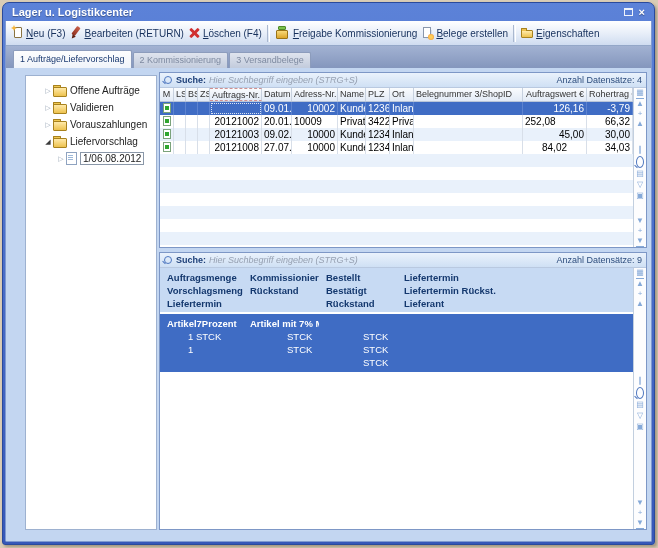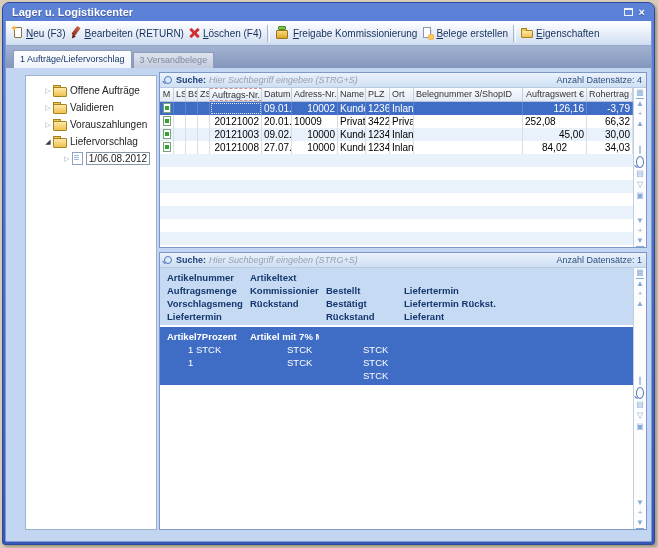--- a/index.html
+++ b/index.html
@@ -150,20 +150,21 @@
           <span class="tb-lab"><u>B</u><span>elege erstellen</span></span>
         </button>
         <span class="tb-sep"></span>
         <button class="tb-btn">
           <span class="ic props"></span>
           <span class="tb-lab"><u>E</u><span>igenschaften</span></span>
         </button>
       </div>
     <div class="band">
         <div class="tab active">1 Aufträge/Liefervorschlag</div>
+        <div class="tab">2 Kommissionierung</div>
         <div class="tab">3 Versandbelege</div>
       </div>
     <div class="content">
 
       <div class="tree-panel">
           <div class="tree-row" style="padding-left: 17px;">
             <span class="tw col">▷</span>
             <span class="fold"></span>
             <span class="tree-lab">Offene Aufträge</span>
           </div>
@@ -175,21 +176,21 @@
           <div class="tree-row" style="padding-left: 17px;">
             <span class="tw col">▷</span>
             <span class="fold"></span>
             <span class="tree-lab">Vorauszahlungen</span>
           </div>
           <div class="tree-row" style="padding-left: 17px;">
             <span class="tw exp">◢</span>
             <span class="fold"></span>
             <span class="tree-lab">Liefervorschlag</span>
           </div>
-          <div class="tree-row" style="padding-left: 30px; justify-content: center;">
+          <div class="tree-row" style="padding-left: 30px;">
             <span class="tw col">▷</span>
             <span class="tdoc"></span>
             <span class="sel-box">1/06.08.2012</span>
           </div>
         </div>
 
       <div class="panel panel-top">
         <div class="searchbar">
           <span class="mag"></span>
           <span class="lbl">Suche:</span>
@@ -310,30 +311,24 @@
               <span class="bar-b">▼</span>
             </div>
           </div>
       </div>
 
       <div class="panel panel-bot">
         <div class="searchbar">
           <span class="mag"></span>
           <span class="lbl">Suche:</span>
           <span class="ph">Hier Suchbegriff eingeben (STRG+S)</span>
-          <span class="cnt">Anzahl Datensätze: 1</span>
+          <span class="cnt">Anzahl Datensätze: 9</span>
         </div>
         <div class="grid-wrap">
           <div class="lblgrid">
-              <div class="lrow">
-                <span class="lcell" style="width: 83px; flex: 0 0 auto;">Artikelnummer</span>
-                <span class="lcell" style="width: 76px; flex: 0 0 auto;">Artikeltext</span>
-                <span class="lcell" style="width: 78px; flex: 0 0 auto;"></span>
-                <span class="lcell" style="flex: 1 1 0%;"></span>
-              </div>
               <div class="lrow">
                 <span class="lcell" style="width: 83px; flex: 0 0 auto;">Auftragsmenge</span>
                 <span class="lcell" style="width: 76px; flex: 0 0 auto;">Kommissioniert</span>
                 <span class="lcell" style="width: 78px; flex: 0 0 auto;">Bestellt</span>
                 <span class="lcell" style="flex: 1 1 0%;">Liefertermin</span>
               </div>
               <div class="lrow">
                 <span class="lcell" style="width: 83px; flex: 0 0 auto;">Vorschlagsmenge</span>
                 <span class="lcell" style="width: 76px; flex: 0 0 auto;">Rückstand</span>
                 <span class="lcell" style="width: 78px; flex: 0 0 auto;">Bestätigt</span>

